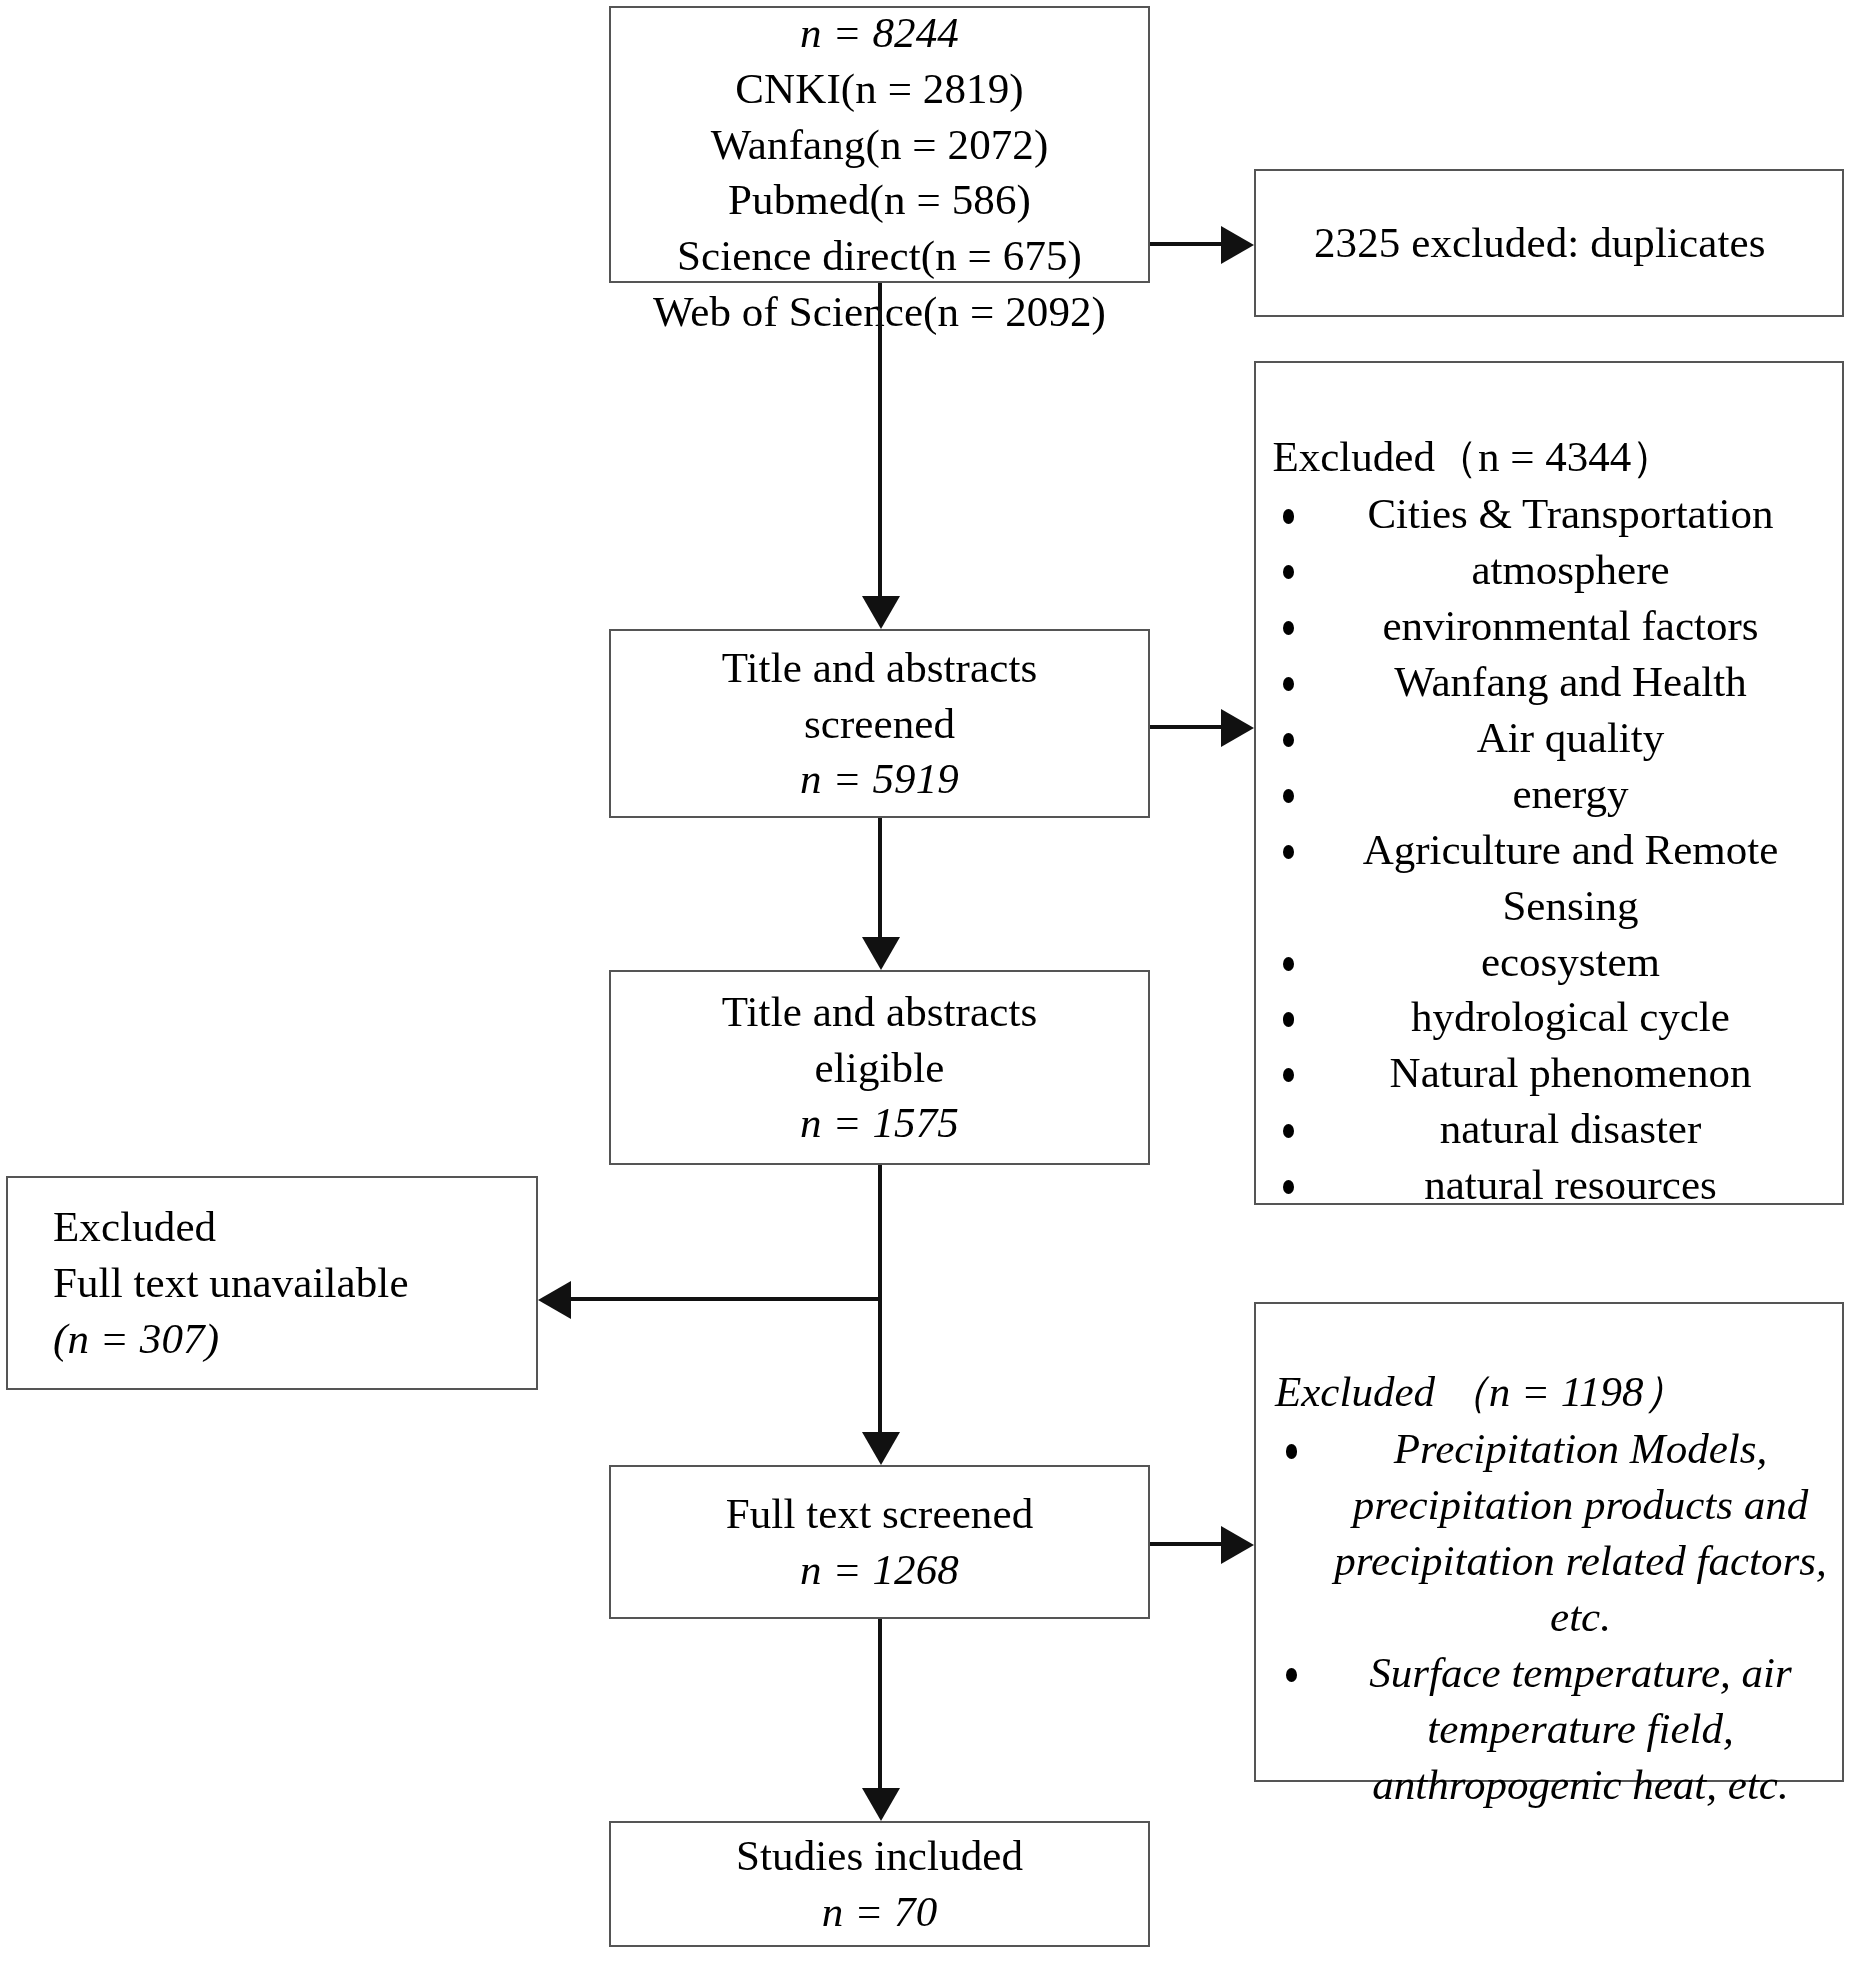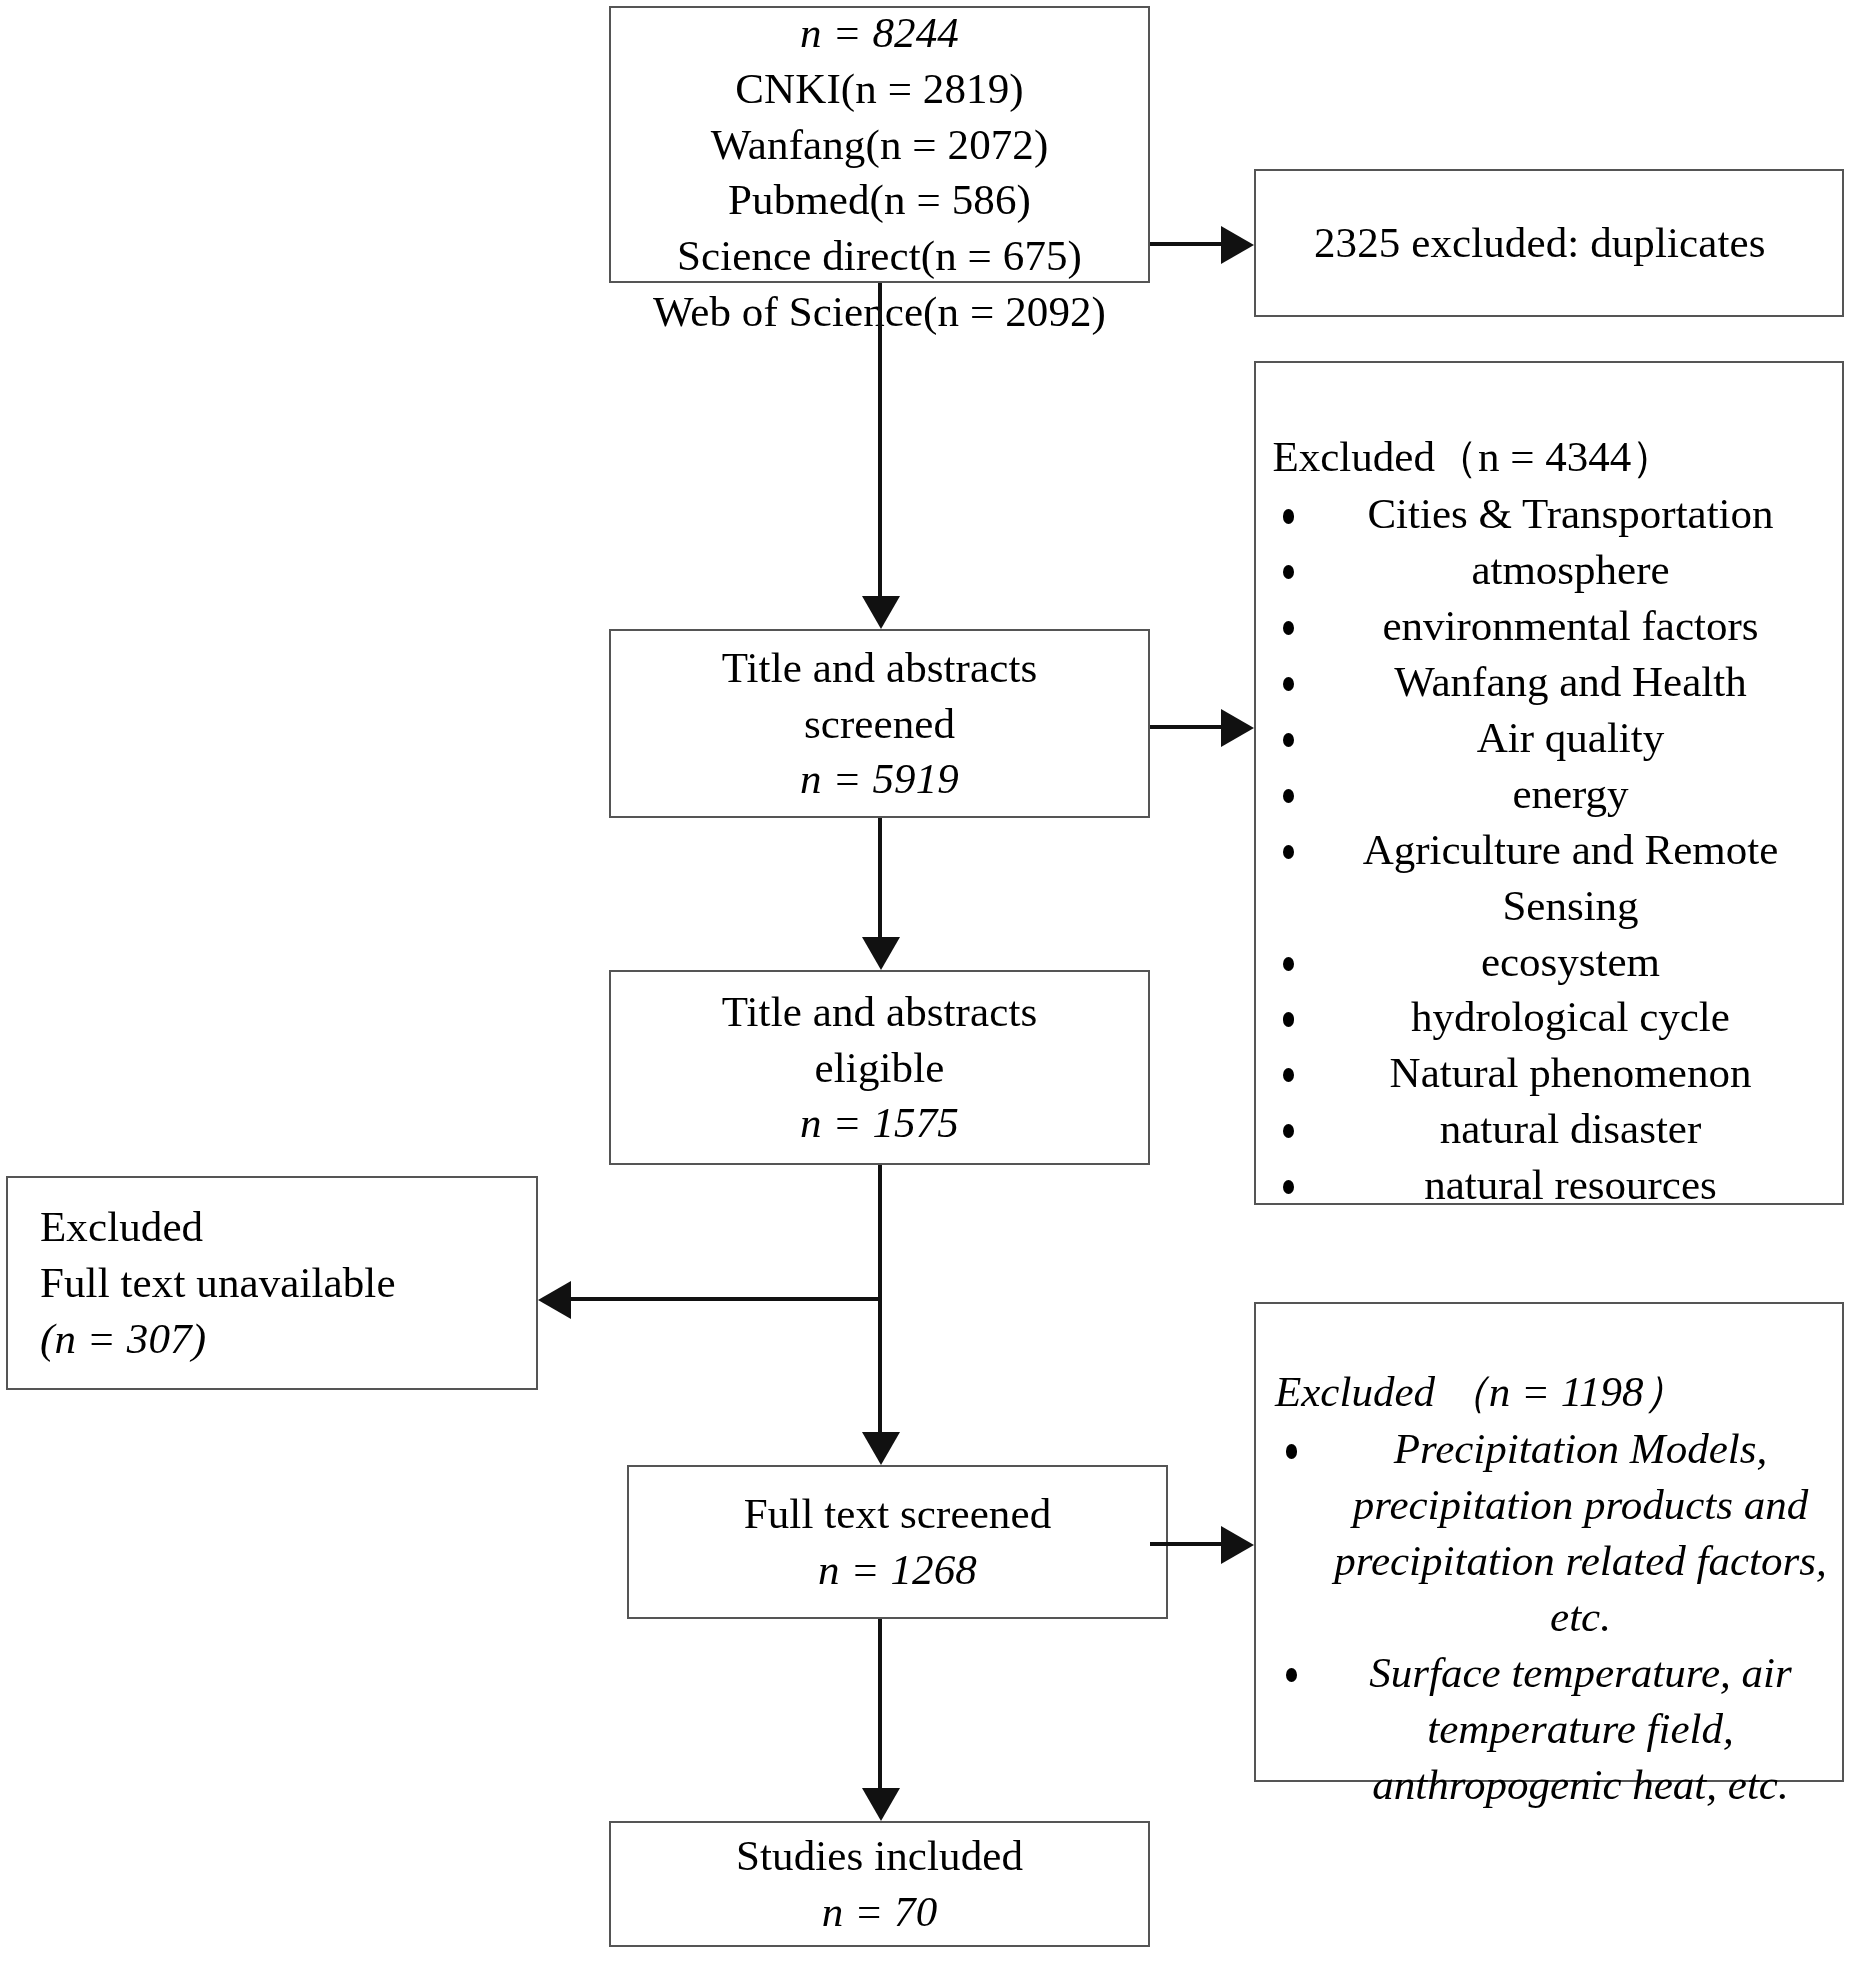--- a/index.html
+++ b/index.html
@@ -181,34 +181,34 @@
 
   <div class="box box-center" style="left:609px; top:970px; width:541px; height:195px;">
     <div class="box-inner">
       <span class="line">Title and abstracts</span>
       <span class="line">eligible</span>
       <span class="line ital">n = 1575</span>
     </div>
   </div>
 
   <div class="box box-left" style="left:6px; top:1176px; width:532px; height:214px;">
-    <div class="box-inner" style="padding-left:32px;font-family:Liberation Serif, serif;">
+    <div class="box-inner" style="padding-left:45px;font-family:Liberation Serif, serif;">
       <span class="line">Excluded</span>
       <span class="line">Full text unavailable</span>
       <span class="line ital">(n = 307)</span>
     </div>
   </div>
 
   <div class="vline" style="left:878px; top:1165px; height:270px;"></div>
   <div class="hline" style="left:571px; top:1297px; width:309px;"></div>
   <div class="arrow-left" style="left:538px; top:1281px;"></div>
 
   <div class="arrow-down" style="left:862px; top:1432px;"></div>
 
-  <div class="box box-center" style="left:627px; top:1465px; width:541px; height:154px;">
+  <div class="box box-center" style="left:609px; top:1465px; width:541px; height:154px;">
     <div class="box-inner">
       <span class="line">Full text screened</span>
       <span class="line ital">n = 1268</span>
     </div>
   </div>
 
   <div class="box box-left" style="left:1254px; top:1302px; width:590px; height:480px;">
     <div class="box-inner" style="justify-content:flex-start; padding-top:52px; padding-left:19px;font-style:italic;">
       <span class="ex-head">Excluded （n = 1198）</span>
       <ul class="bullets">

